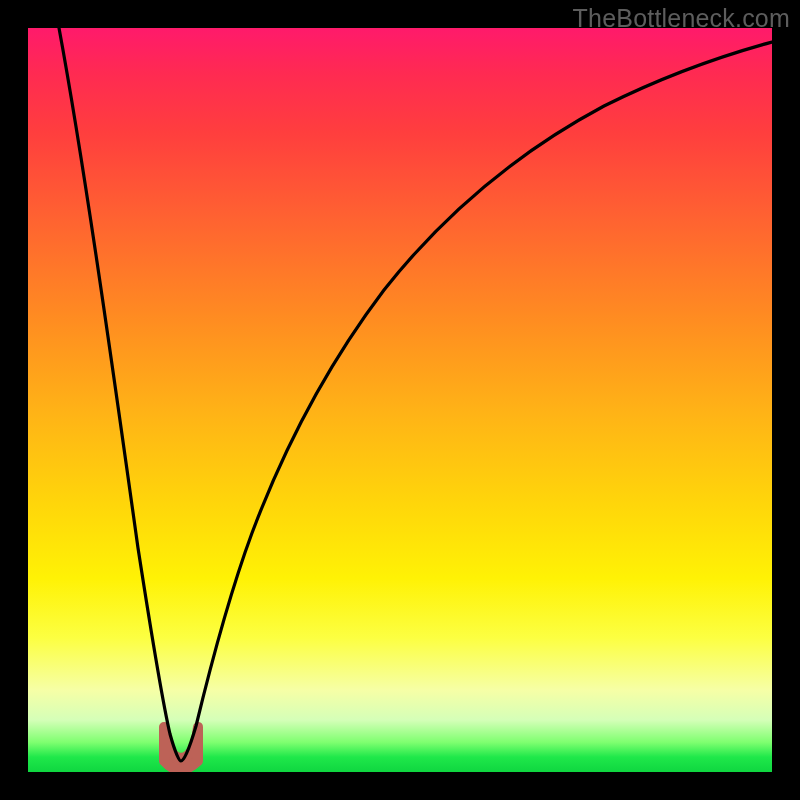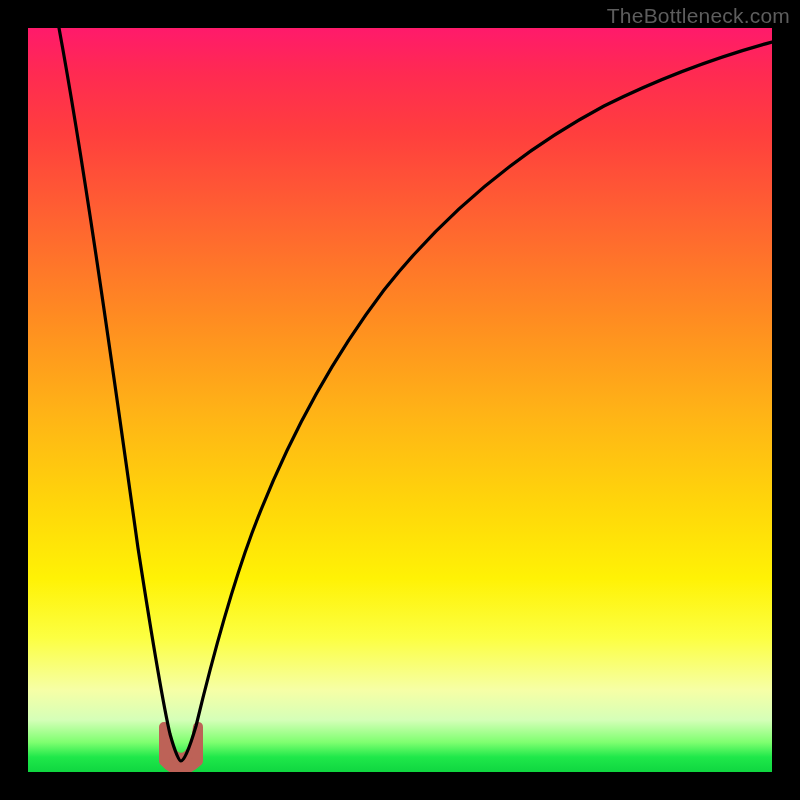--- a/index.html
+++ b/index.html
@@ -50,21 +50,21 @@
     position: absolute;
     inset: 0;
     width: 100%;
     height: 100%;
   }
   .watermark {
     position: absolute;
     top: 4px;
     right: 10px;
     color: #5d5d5d;
-    font-size: 21px;
+    font-size: 25px;
     letter-spacing: 0.2px;
     user-select: none;
     margin-left: 44px;
   }
 </style>
 </head>
 <body>
 
 <div class="frame">
 

